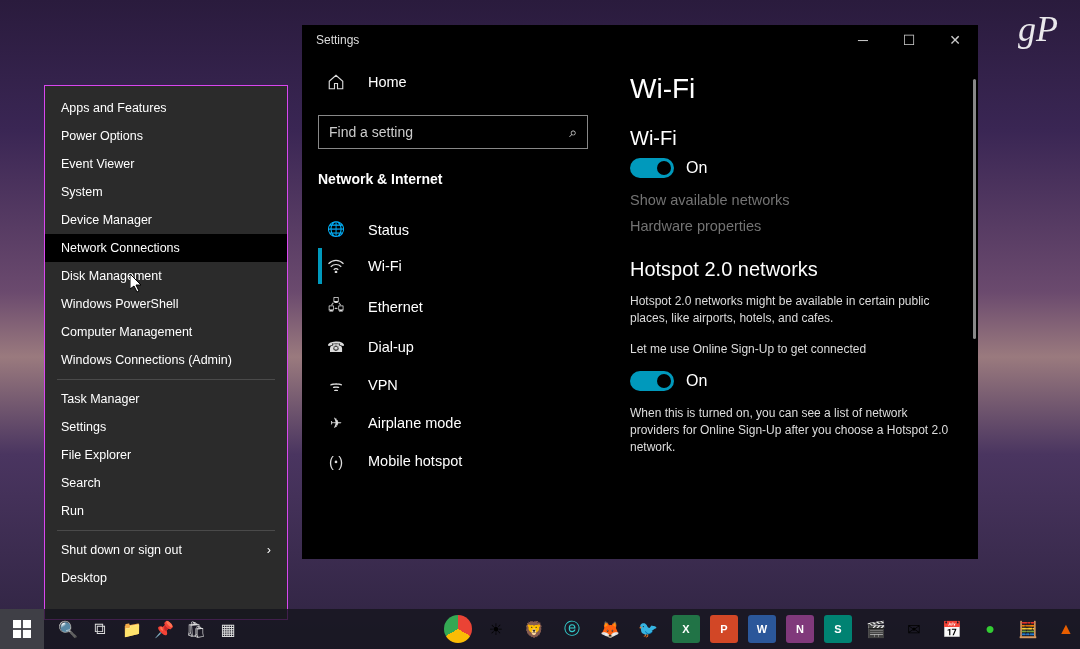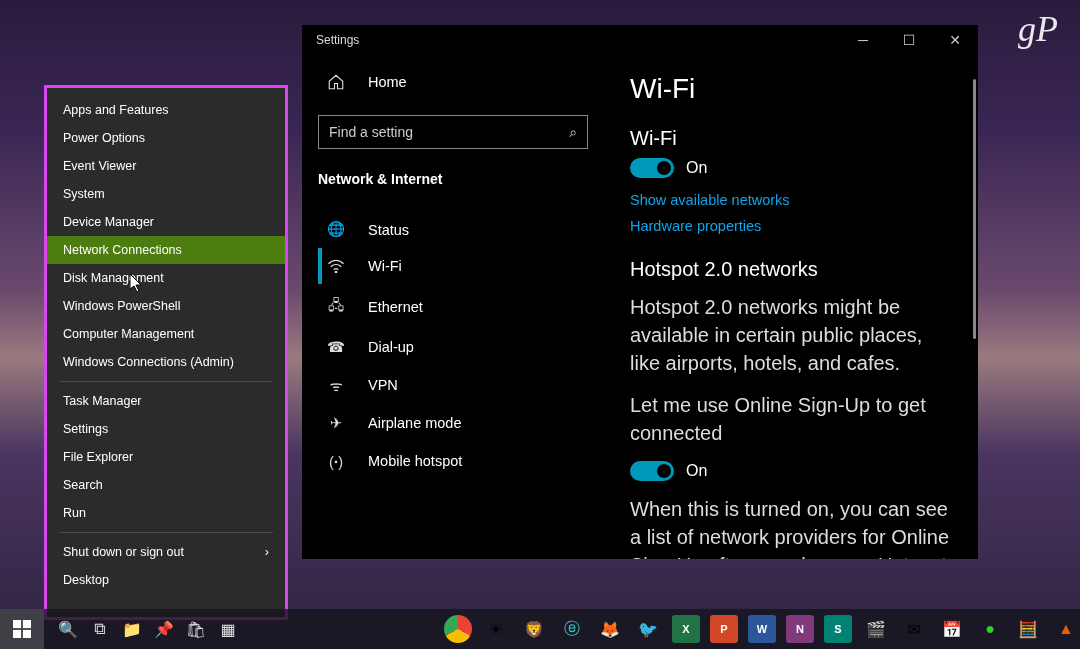--- a/index.html
+++ b/index.html
@@ -6,25 +6,25 @@
 html, body { width: 1080px; height: 649px; overflow: hidden; }
 body {
   background: linear-gradient(180deg, #2a1b3d 0%, #3a2654 20%, #6b4a6e 45%, #9a7a7e 55%, #4a3560 70%, #2e2340 100%);
   position: relative;
 }
 .watermark { position: absolute; top: 8px; right: 22px; color: rgba(255,255,255,0.9); font-size: 36px; font-weight: 300; font-style: italic; font-family: Georgia, serif; }
 
 
 .winx-menu {
   position: absolute; left: 44px; top: 85px; width: 244px; height: 535px;
-  background: #2b2b2b; border: 3px solid #d946ef; color: #fff;
+  background: #2b2b2b; border: 1px solid #d946ef; color: #fff;
   padding-top: 8px; padding-bottom: 8px; z-index: 30;
 }
 .winx-item { padding: 7px 16px; font-size: 12.5px; cursor: default; display: flex; justify-content: space-between; align-items: center; }
-.winx-item.hover { background: #4d7c0f; }
+.winx-item.hover { background: #000000; }
 .winx-sep { height: 1px; background: #4a4a4a; margin: 5px 12px; }
 .cursor { position: absolute; left: 130px; top: 274px; z-index: 40; pointer-events: none; }
 
 
 .settings-win {
   position: absolute; left: 302px; top: 25px; width: 676px; height: 534px;
   background: #000; color: #fff; display: flex; flex-direction: column; z-index: 20;
 }
 .titlebar { height: 30px; display: flex; align-items: center; padding-left: 14px; font-size: 12px; color: #ddd; }
 .titlebar .caps { margin-left: auto; display: flex; }
@@ -42,22 +42,22 @@
 .nav-icon { width: 20px; display:flex; justify-content:center; color:#ddd; }
 
 
 .rightpane { flex: 1; padding: 18px 26px 2px 26px; overflow: hidden; position: relative; }
 .rightpane h1 { font-size: 28px; font-weight: 300; margin-bottom: 22px; }
 .rightpane h2 { font-size: 20px; font-weight: 400; margin-top: 24px; margin-bottom: 12px; }
 .sub-h { font-size: 20px; font-weight: 400; margin-bottom: 8px; }
 .toggle-row { display: flex; align-items: center; gap: 12px; margin: 6px 0 14px 0; }
 .toggle { width: 44px; height: 20px; border-radius: 10px; background: #0099bc; position: relative; }
 .toggle .knob { position: absolute; right: 3px; top: 3px; width: 14px; height: 14px; border-radius: 50%; background: #000; }
-.link { color: #0ea5e9; font-size: 14.5px; margin: 10px 0; display: block; }
-.body-text { font-size: 20px; color: #ddd; margin: 6px 0 14px 0; line-height: 1.4; }
+.link { color: #737373; font-size: 14.5px; margin: 10px 0; display: block; }
+.body-text { font-size: 12px; color: #ddd; margin: 6px 0 14px 0; line-height: 1.4; }
 .scrollbar { position: absolute; right: 2px; top: 24px; width: 3px; height: 260px; background: #888; border-radius: 2px; }
 
 
 .taskbar {
   position: absolute; left: 0; bottom: 0; width: 100%; height: 40px;
   background: rgba(20,20,28,0.78); display: flex; align-items: center; z-index: 50;
 }
 .start-btn { width: 48px; height: 40px; display:flex; align-items:center; justify-content:center; background: #3f3f46; }
 .start-btn svg { width: 18px; height: 18px; }
 .tb-icons { display: flex; align-items: center; margin-left: 8px; gap: 0; }

